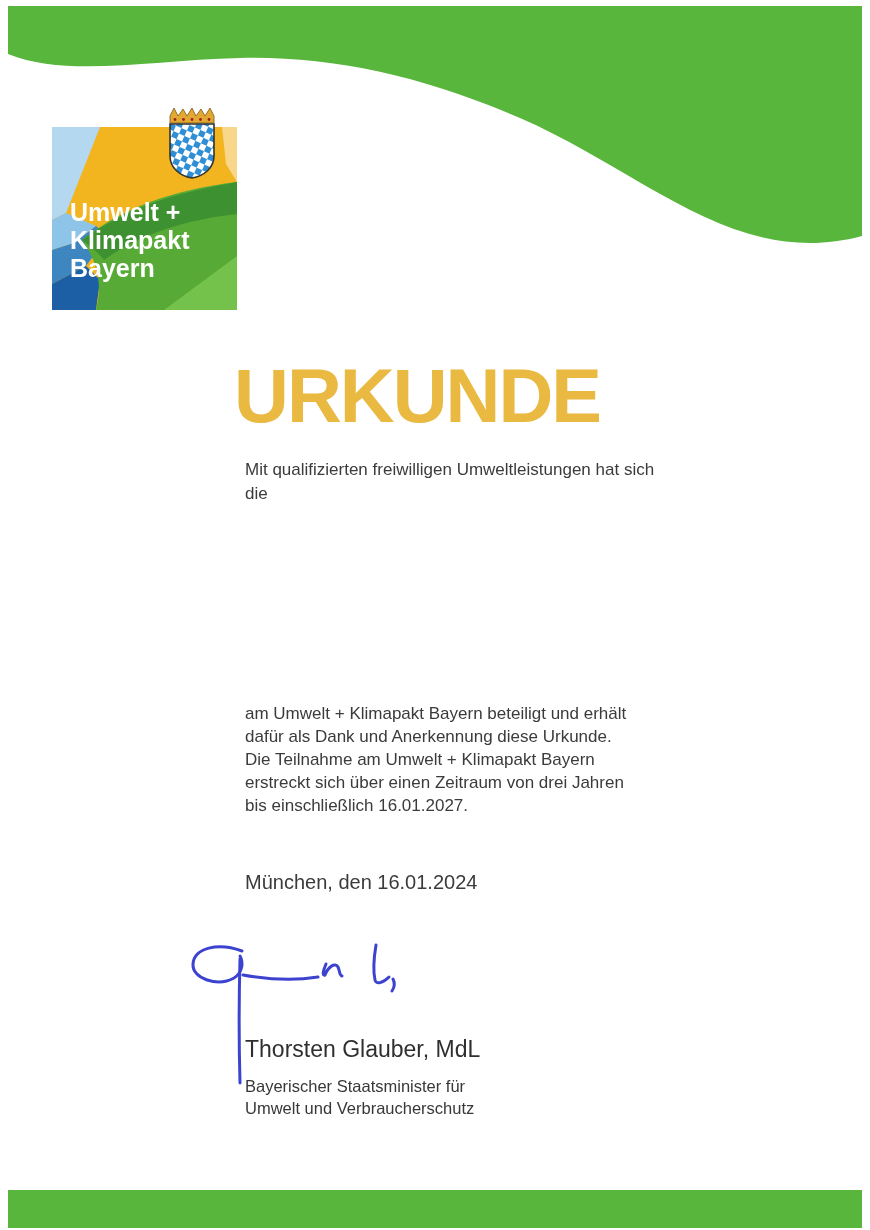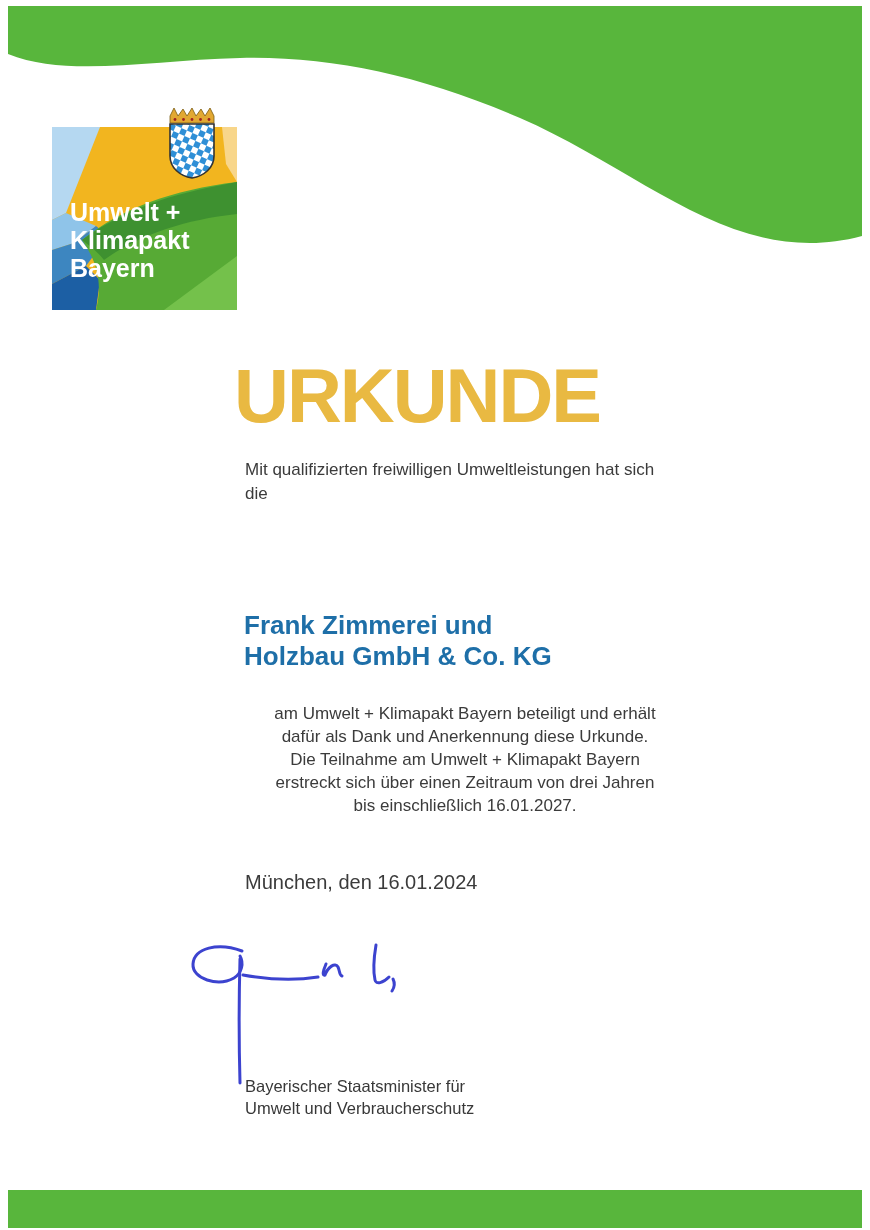--- a/index.html
+++ b/index.html
@@ -11,21 +11,21 @@
   #title{
     left:234px;top:352px;font-size:76px;font-weight:bold;
     letter-spacing:-2px;color:#e9b942;white-space:nowrap;
   }
   .bodytext{color:#3b3b3b;white-space:pre-line;}
   #intro{left:245px;top:458px;font-size:17px;line-height:24px;width:440px;}
   #recipient{
     left:244px;top:610px;font-size:26px;font-weight:bold;line-height:31px;
     color:#1e6fa8;white-space:pre-line;
   }
-  #bodypara{left:245px;top:702px;font-size:17px;line-height:23px;width:440px;text-align:center;}
+  #bodypara{left:245px;top:702px;font-size:17px;line-height:23px;width:440px;}
   #dateline{left:245px;top:871px;font-size:20px;color:#3b3b3b;}
   #signame{left:245px;top:1036px;font-size:23px;color:#2f2f2f;white-space:nowrap;}
   #sigtitle{left:245px;top:1075px;font-size:16.5px;line-height:22px;color:#383838;white-space:pre-line;}
   #footer-bar{left:8px;top:1190px;width:854px;height:38px;background:#58b63c;}
   #logo-text{
     position:absolute;left:18px;top:90px;color:#ffffff;font-weight:bold;
     font-size:25px;line-height:28px;letter-spacing:0px;
   }
   #logo-wrap{left:52px;top:108px;width:185px;height:202px;}
 </style>
@@ -80,40 +80,39 @@
     <div id="logo-text">
       <div>Umwelt +</div>
       <div>Klimapakt</div>
       <div>Bayern</div>
     </div>
   </div>
 
   <div class="abs bodytext" id="intro">Mit qualifizierten freiwilligen Umweltleistungen hat sich
 die</div>
 
-  <div class="abs" id="recipient">Frank Zimmerei und
-Holzbau GmbH &amp; Co. KG</div>
 
   <div class="abs bodytext" id="bodypara">am Umwelt + Klimapakt Bayern beteiligt und erhält
 dafür als Dank und Anerkennung diese Urkunde.
 Die Teilnahme am Umwelt + Klimapakt Bayern
 erstreckt sich über einen Zeitraum von drei Jahren
 bis einschließlich 16.01.2027.</div>
 
   <div class="abs" id="dateline">München, den 16.01.2024</div>
 
   <svg class="abs" style="left:180px;top:935px" width="280" height="165" viewBox="0 0 280 165" aria-hidden="true">
     <g fill="none" stroke="#3c43cf" stroke-width="3" stroke-linecap="round">
       <path d="M62,16 C 38,7 14,13 13,29 C 12,44 38,52 54,43 C 62,38 64,28 60,21"></path>
       <path d="M60,24 C 59,60 59,112 60,148"></path>
       <path d="M63,40 C 85,44 114,46 138,42"></path>
       <path d="M146,29 C 143,36 142,41 145,40 C 148,32 155,27 158,32 C 160,36 159,40 162,41"></path>
       <path d="M196,10 C 194,22 193,36 195,45 C 196,50 203,48 209,42"></path>
       <path d="M213,44 C 215,48 214,53 212,56"></path>
     </g>
   </svg>
 
+  <div class="abs" id="signame">Thorsten Glauber, MdL</div>
   <div class="abs" id="sigtitle">Bayerischer Staatsminister für
 Umwelt und Verbraucherschutz</div>
 
   <div class="abs" id="footer-bar"></div>
 
 </div>
 
 </body></html>

